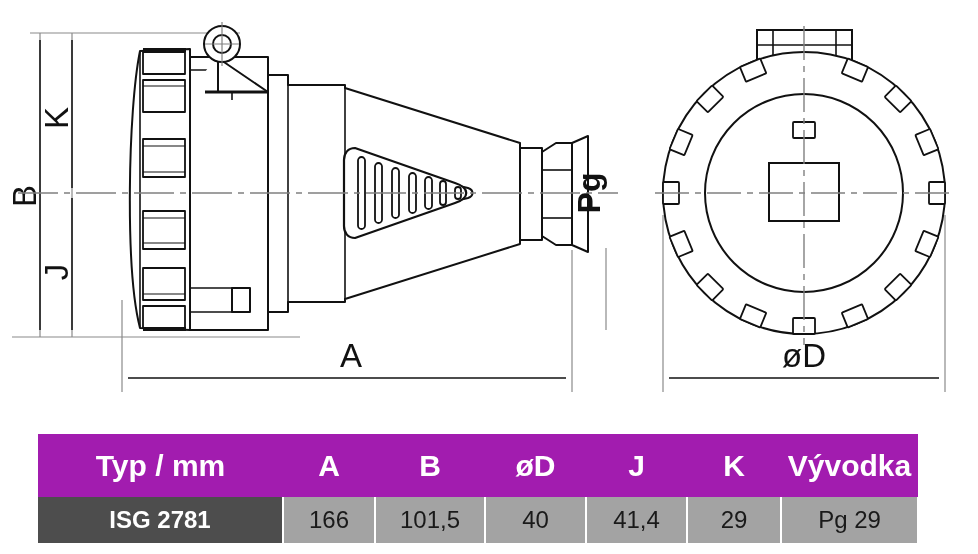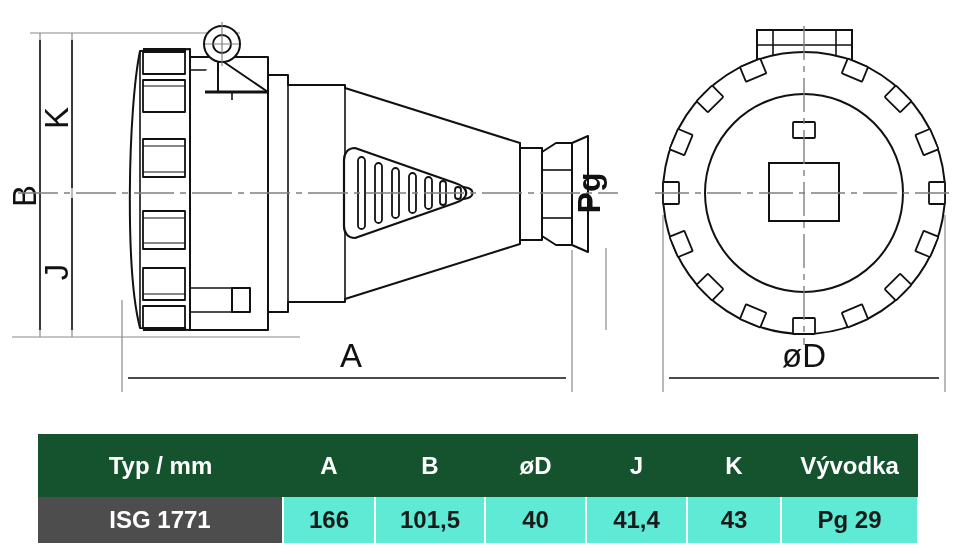--- a/index.html
+++ b/index.html
@@ -29,36 +29,36 @@
   
   #spec-table {
     position: absolute;
     left: 38px;
     top: 434px;
     width: 880px;
     border-collapse: collapse;
     table-layout: fixed;
   }
   #spec-table tr.header-row th {
-    background: #14532d;
+    background: #a21caf;
     color: #ffffff;
-    font-size: 24px;
+    font-size: 30px;
     font-weight: bold;
     height: 63px;
     padding: 0;
     text-align: center;
     vertical-align: middle;
     letter-spacing: 0px;
     border: none;
   }
   #spec-table tr.data-row td {
-    background: #5eead4;
+    background: #a3a3a3;
     color: #1a1a1a;
     font-size: 24px;
-    font-weight: bold;
+    font-weight: normal;
     height: 46px;
     padding: 0;
     text-align: center;
     vertical-align: middle;
     border-left: 2px solid #ffffff;
     border-right: 2px solid #ffffff;
   }
   #spec-table tr.data-row td.type-cell {
     background: #4d4d4d;
     color: #ffffff;
@@ -326,24 +326,24 @@
         <th>A</th>
         <th>B</th>
         <th>øD</th>
         <th>J</th>
         <th>K</th>
         <th>Vývodka</th>
       </tr>
     </thead>
     <tbody>
       <tr class="data-row">
-        <td class="type-cell">ISG 1771</td>
+        <td class="type-cell">ISG 2781</td>
         <td>166</td>
         <td>101,5</td>
         <td>40</td>
         <td>41,4</td>
-        <td>43</td>
+        <td>29</td>
         <td>Pg 29</td>
       </tr>
     </tbody>
   </table>
 
 </div>
 
 </body></html>

